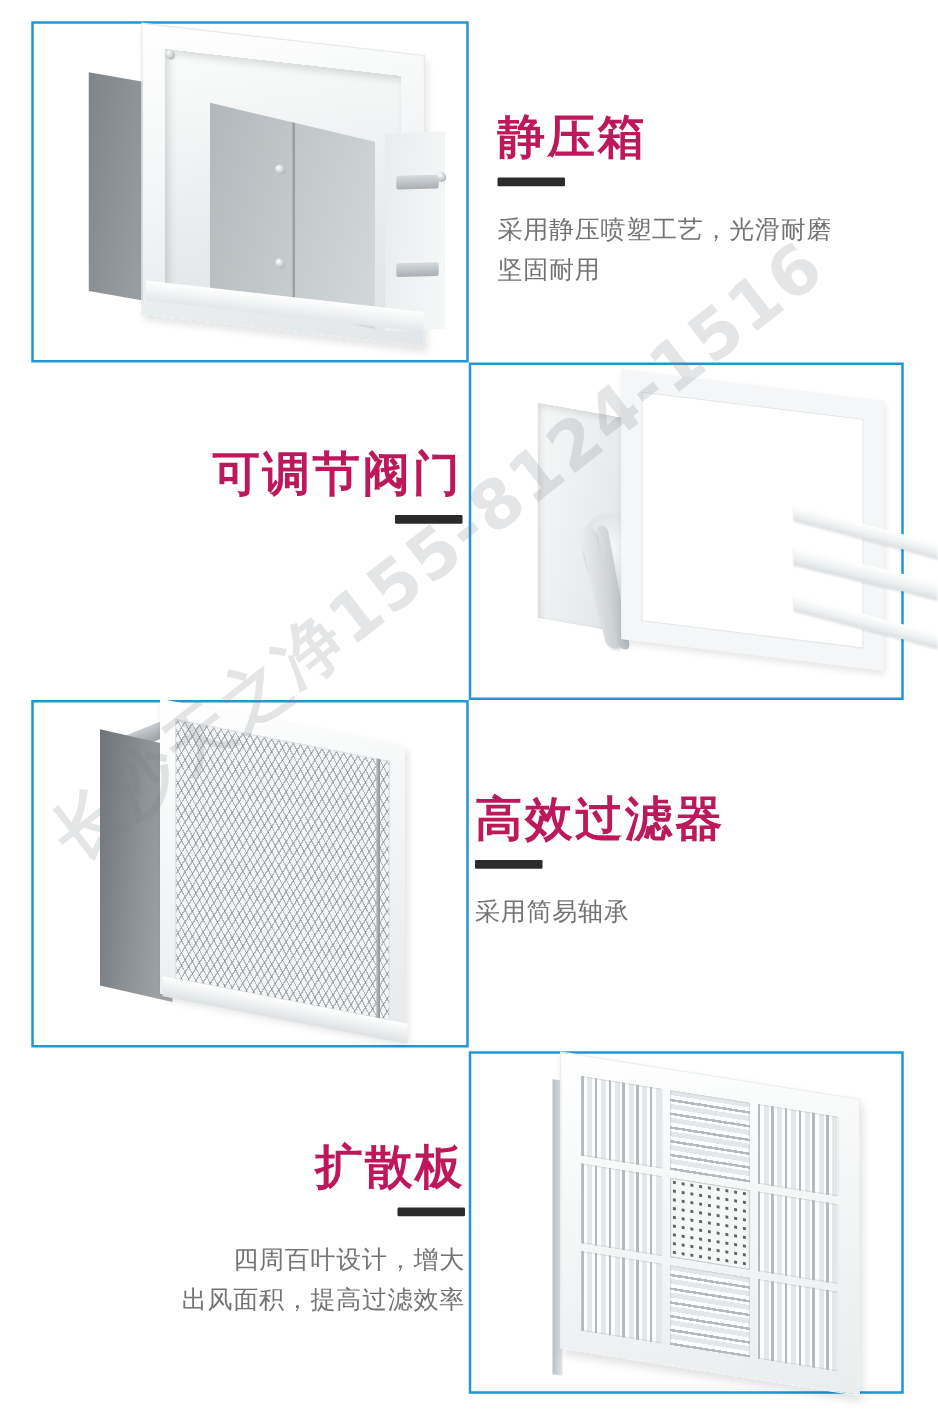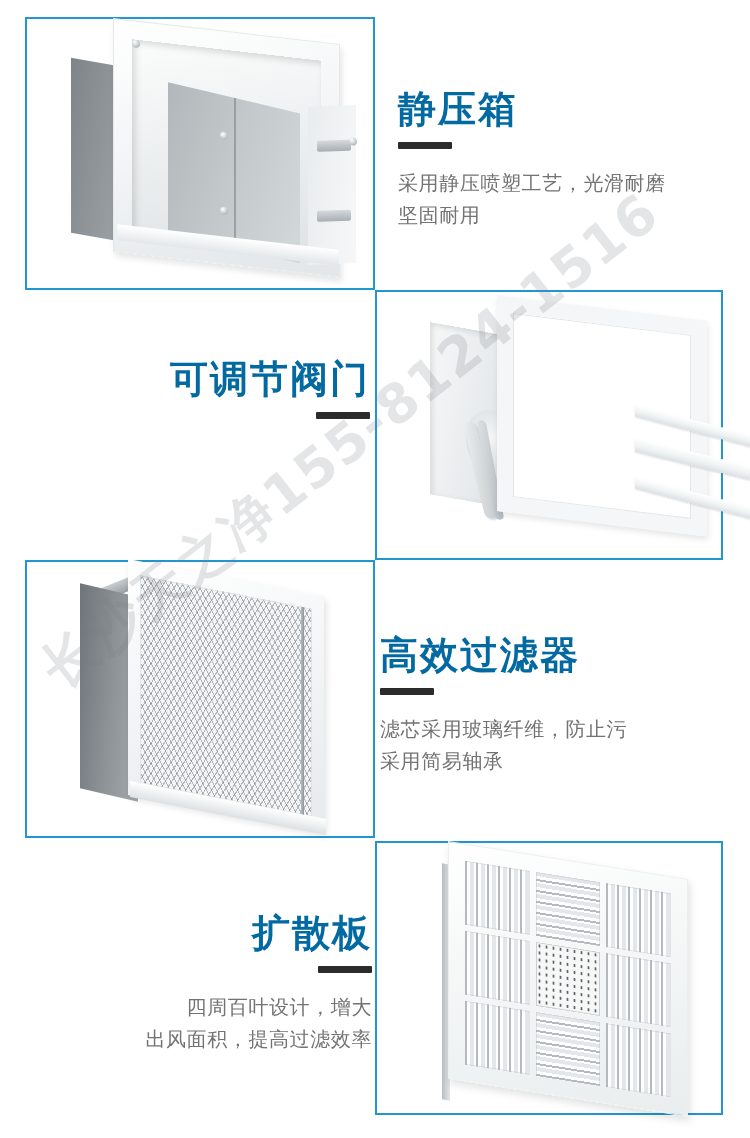--- a/index.html
+++ b/index.html
@@ -29,21 +29,21 @@
   
   .cell-box{position:absolute;border:2px solid #2196d3;box-sizing:border-box;z-index:2;}
   .box1{left:25px;  top:17px;   width:350px; height:273px;}
   .box2{left:375px; top:290px;  width:348px; height:270px;}
   .box3{left:25px;  top:560px;  width:350px; height:278px;}
   .box4{left:375px; top:841px;  width:348px; height:274px;}
 
   
   .txt{position:absolute;z-index:20;}
   .title{
-    color:#0369a1;font-weight:700;font-size:38px;line-height:1.12;
+    color:#be185d;font-weight:700;font-size:38px;line-height:1.12;
     letter-spacing:2px;white-space:nowrap;
   }
   .rule{background:#2b2b2b;height:7px;width:54px;margin:11px 0 18px 0;border-radius:1px;}
   .desc{color:#737373;font-size:20px;line-height:1.62;letter-spacing:0.6px;font-weight:400;}
   .align-right{text-align:right;}
   .align-right .rule{margin-left:auto;}
 
   .txt1{left:398px; top:88px;  width:330px;}
   .txt2{left:48px;  top:358px; width:322px;}
   .txt3{left:380px; top:634px; width:330px;}
@@ -296,21 +296,20 @@
     <div class="title">可调节阀门</div>
     <div class="rule"></div>
     <div class="desc">
     </div>
   </div>
 
   <div class="txt txt3">
     <div class="title">高效过滤器</div>
     <div class="rule"></div>
     <div class="desc">
-      <div>滤芯采用玻璃纤维，防止污</div>
       <div>采用简易轴承</div>
     </div>
   </div>
 
   <div class="txt txt4 align-right">
     <div class="title">扩散板</div>
     <div class="rule"></div>
     <div class="desc">
       <div>四周百叶设计，增大</div>
       <div>出风面积，提高过滤效率</div>

